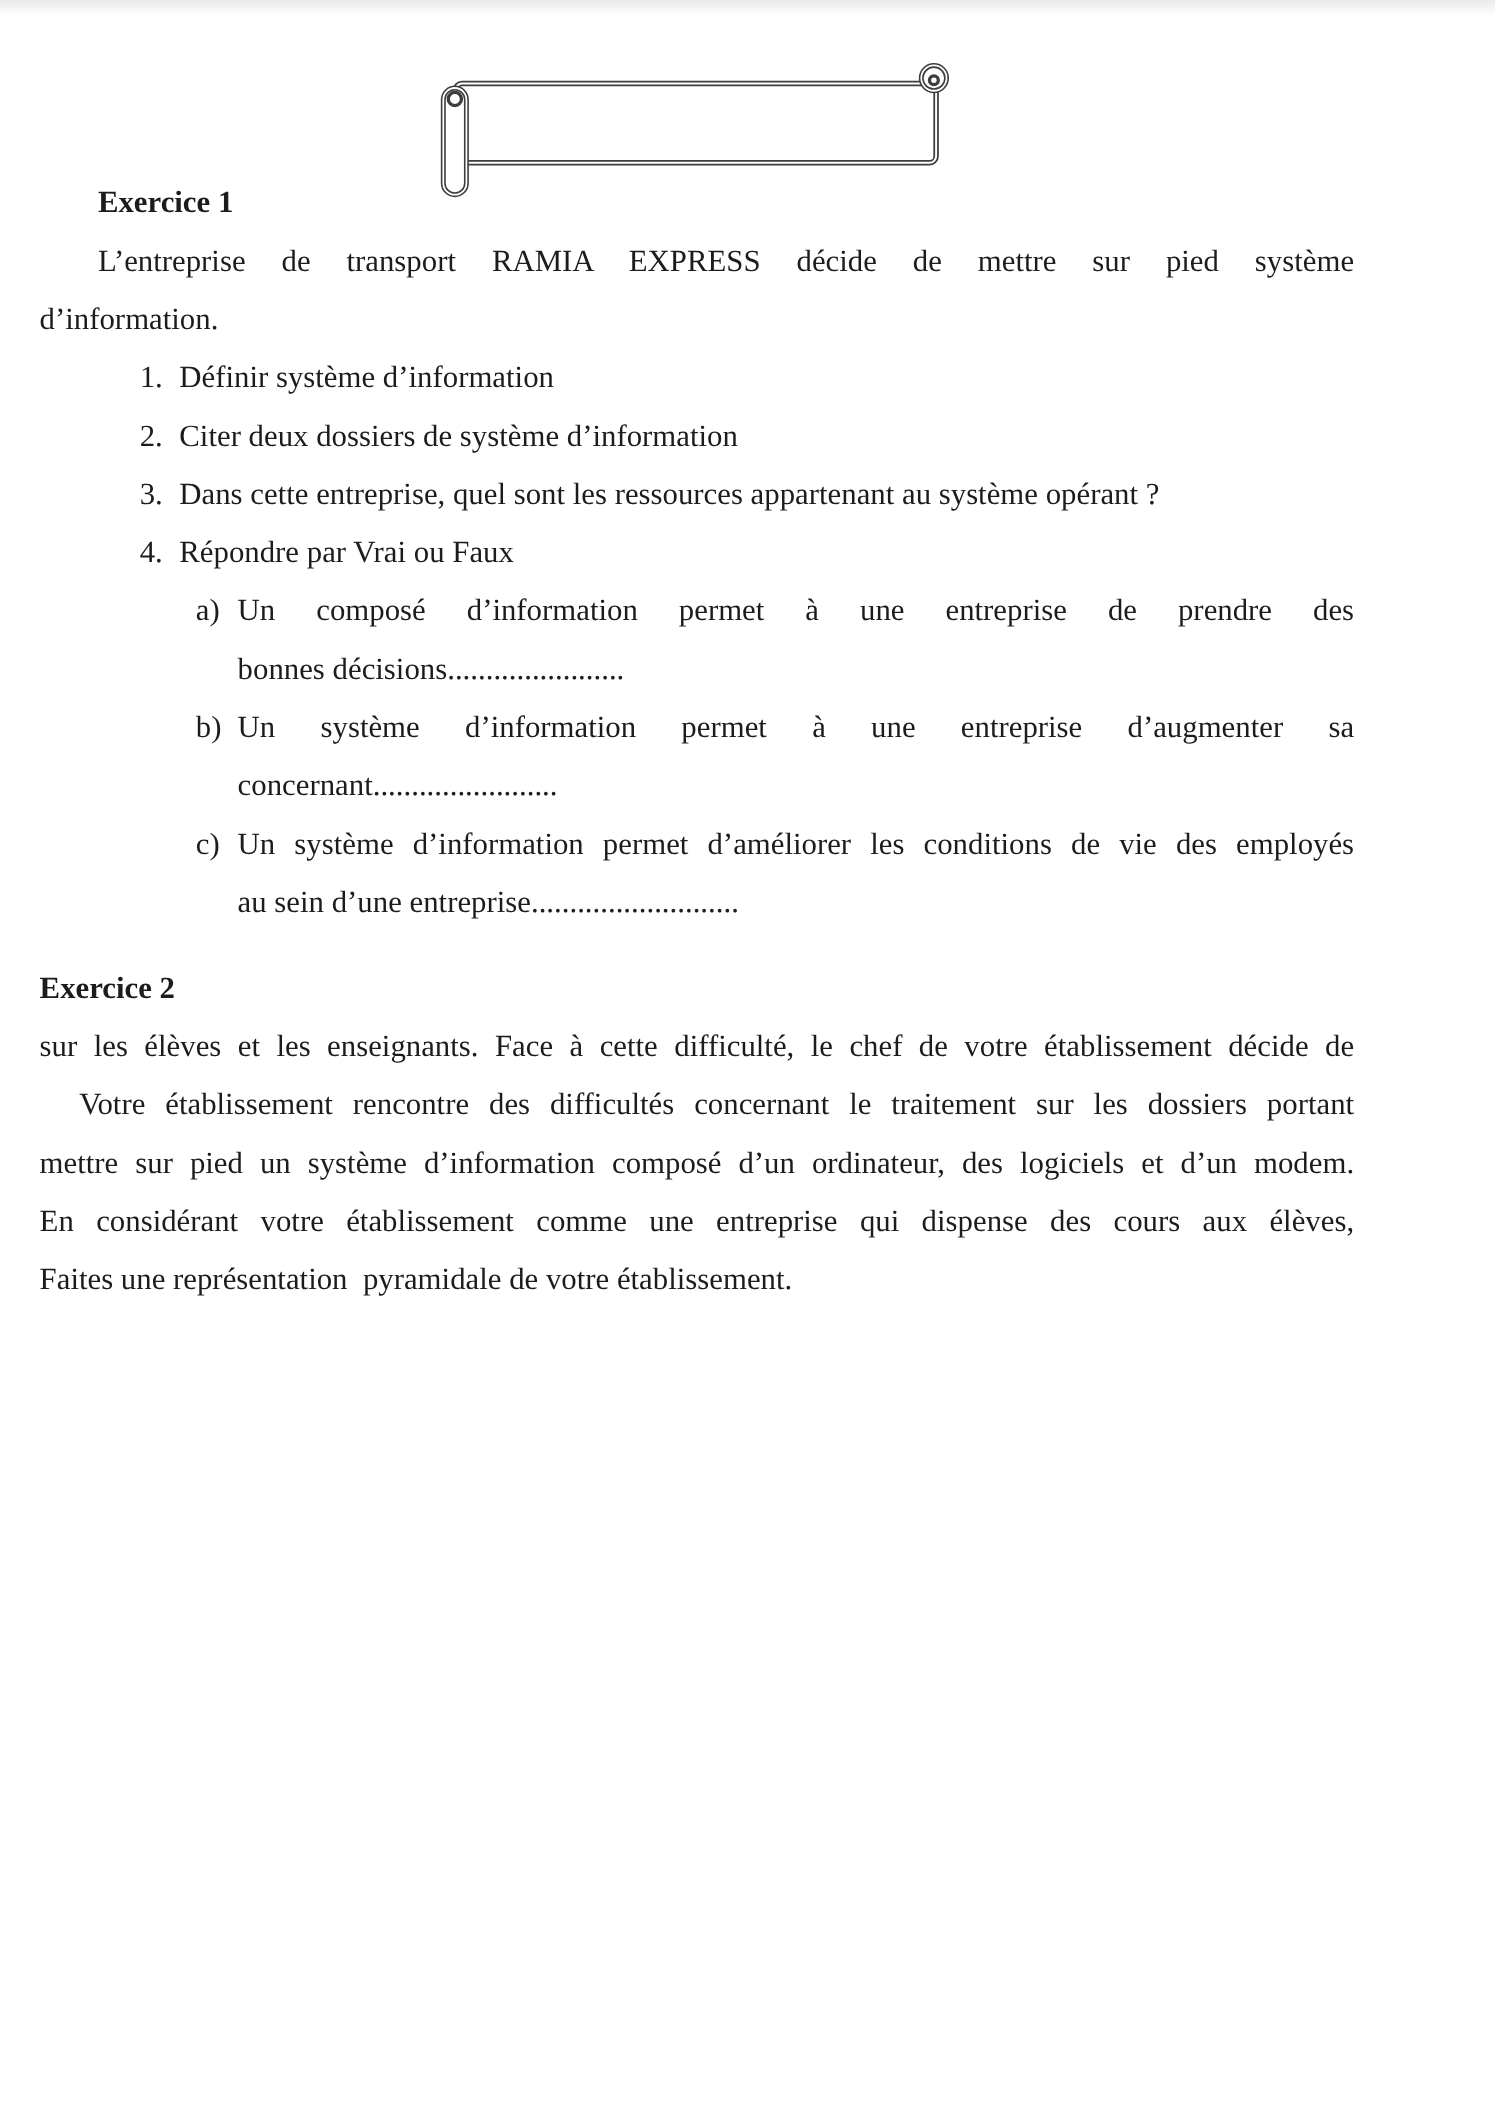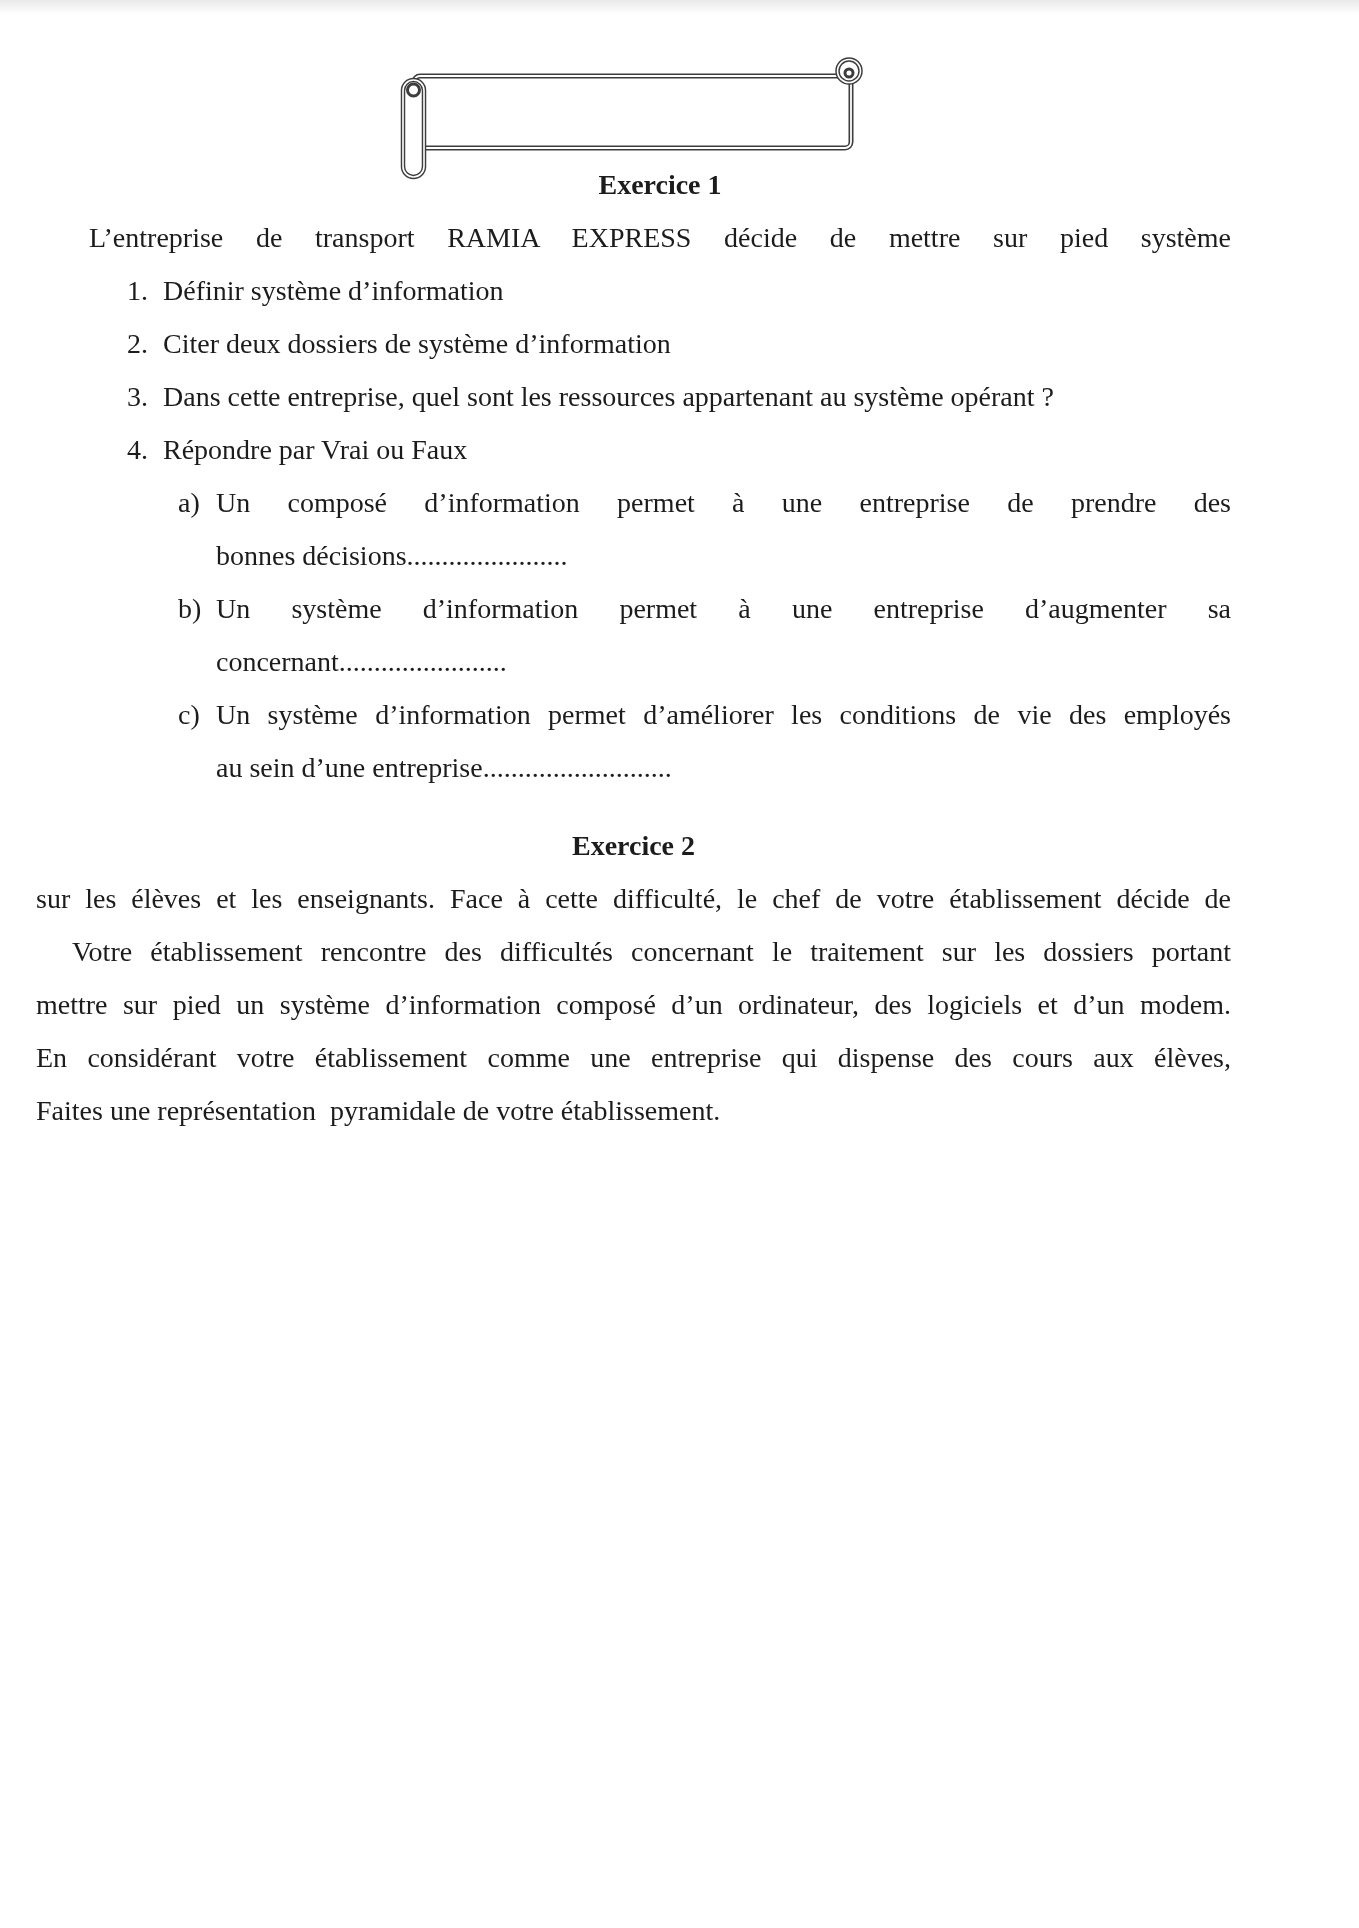--- a/index.html
+++ b/index.html
@@ -15,21 +15,21 @@
   .scroll-banner{
     position:absolute;left:400px;top:52px;width:475px;height:132px;
   }
   .content{
     position:absolute;top:158px;left:0;
     padding-left:36px;width:1195px;
   }
   .line{width:1195px;}
   .jl{text-align:justify;text-align-last:justify;}
   .ll{text-align:left;}
-  .bold{font-weight:bold;text-align:center;}
+  .bold{font-weight:bold;}
   .indent-title{padding-left:53px;width:1142px;}
   .intro-l1{padding-left:53px;width:1142px;}
   .ex2-l1{padding-left:36px;width:1159px;}
   .item{position:relative;padding-left:127px;width:1068px;}
   .item .num{position:absolute;left:91px;top:0;}
   .subitem-line{position:relative;padding-left:180px;width:1015px;}
   .subitem-line .letter{position:absolute;left:142px;top:0;}
   .ex2-title{margin-top:25px;}
 </style>
 </head>
@@ -55,20 +55,21 @@
     <circle cx="449" cy="19" r="11.5" fill="none" stroke="#ffffff" stroke-width="1.6"></circle>
     <circle cx="449" cy="21" r="4" fill="none" stroke="#3d3d3d" stroke-width="3"></circle>
   </g>
 </svg>
 
 <div class="content">
 
   <div class="line bold indent-title">Exercice 1</div>
 
   <div class="line jl intro-l1">L’entreprise de transport RAMIA EXPRESS décide de mettre sur pied système</div>
+  <div class="line ll">d’information.</div>
 
   <div class="item">
     <span class="num">1.</span>
     <span>Définir système d’information</span>
   </div>
   <div class="item">
     <span class="num">2.</span>
     <span>Citer deux dossiers de système d’information</span>
   </div>
   <div class="item">

